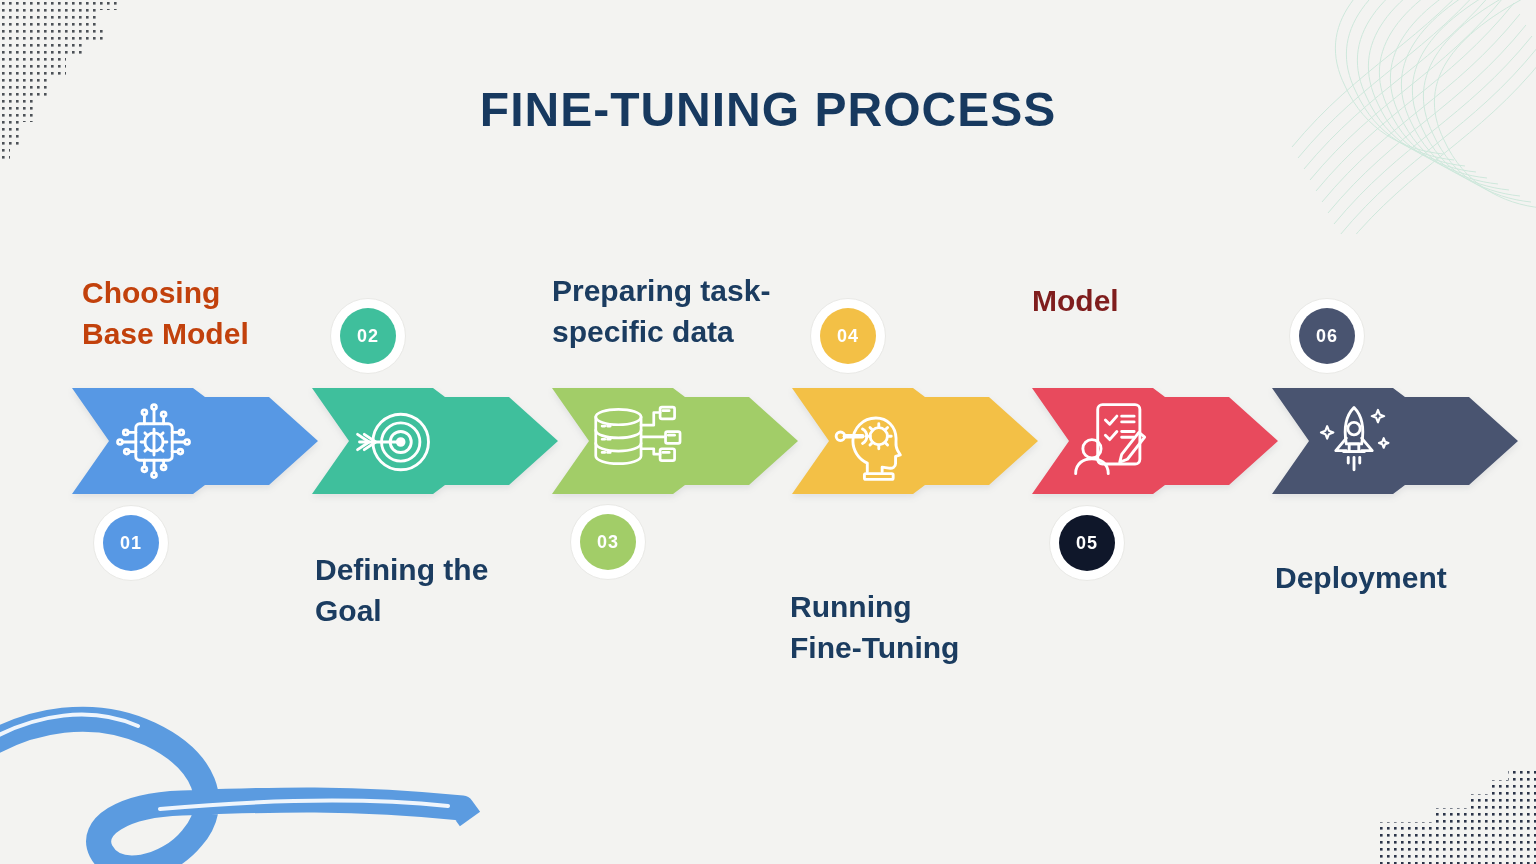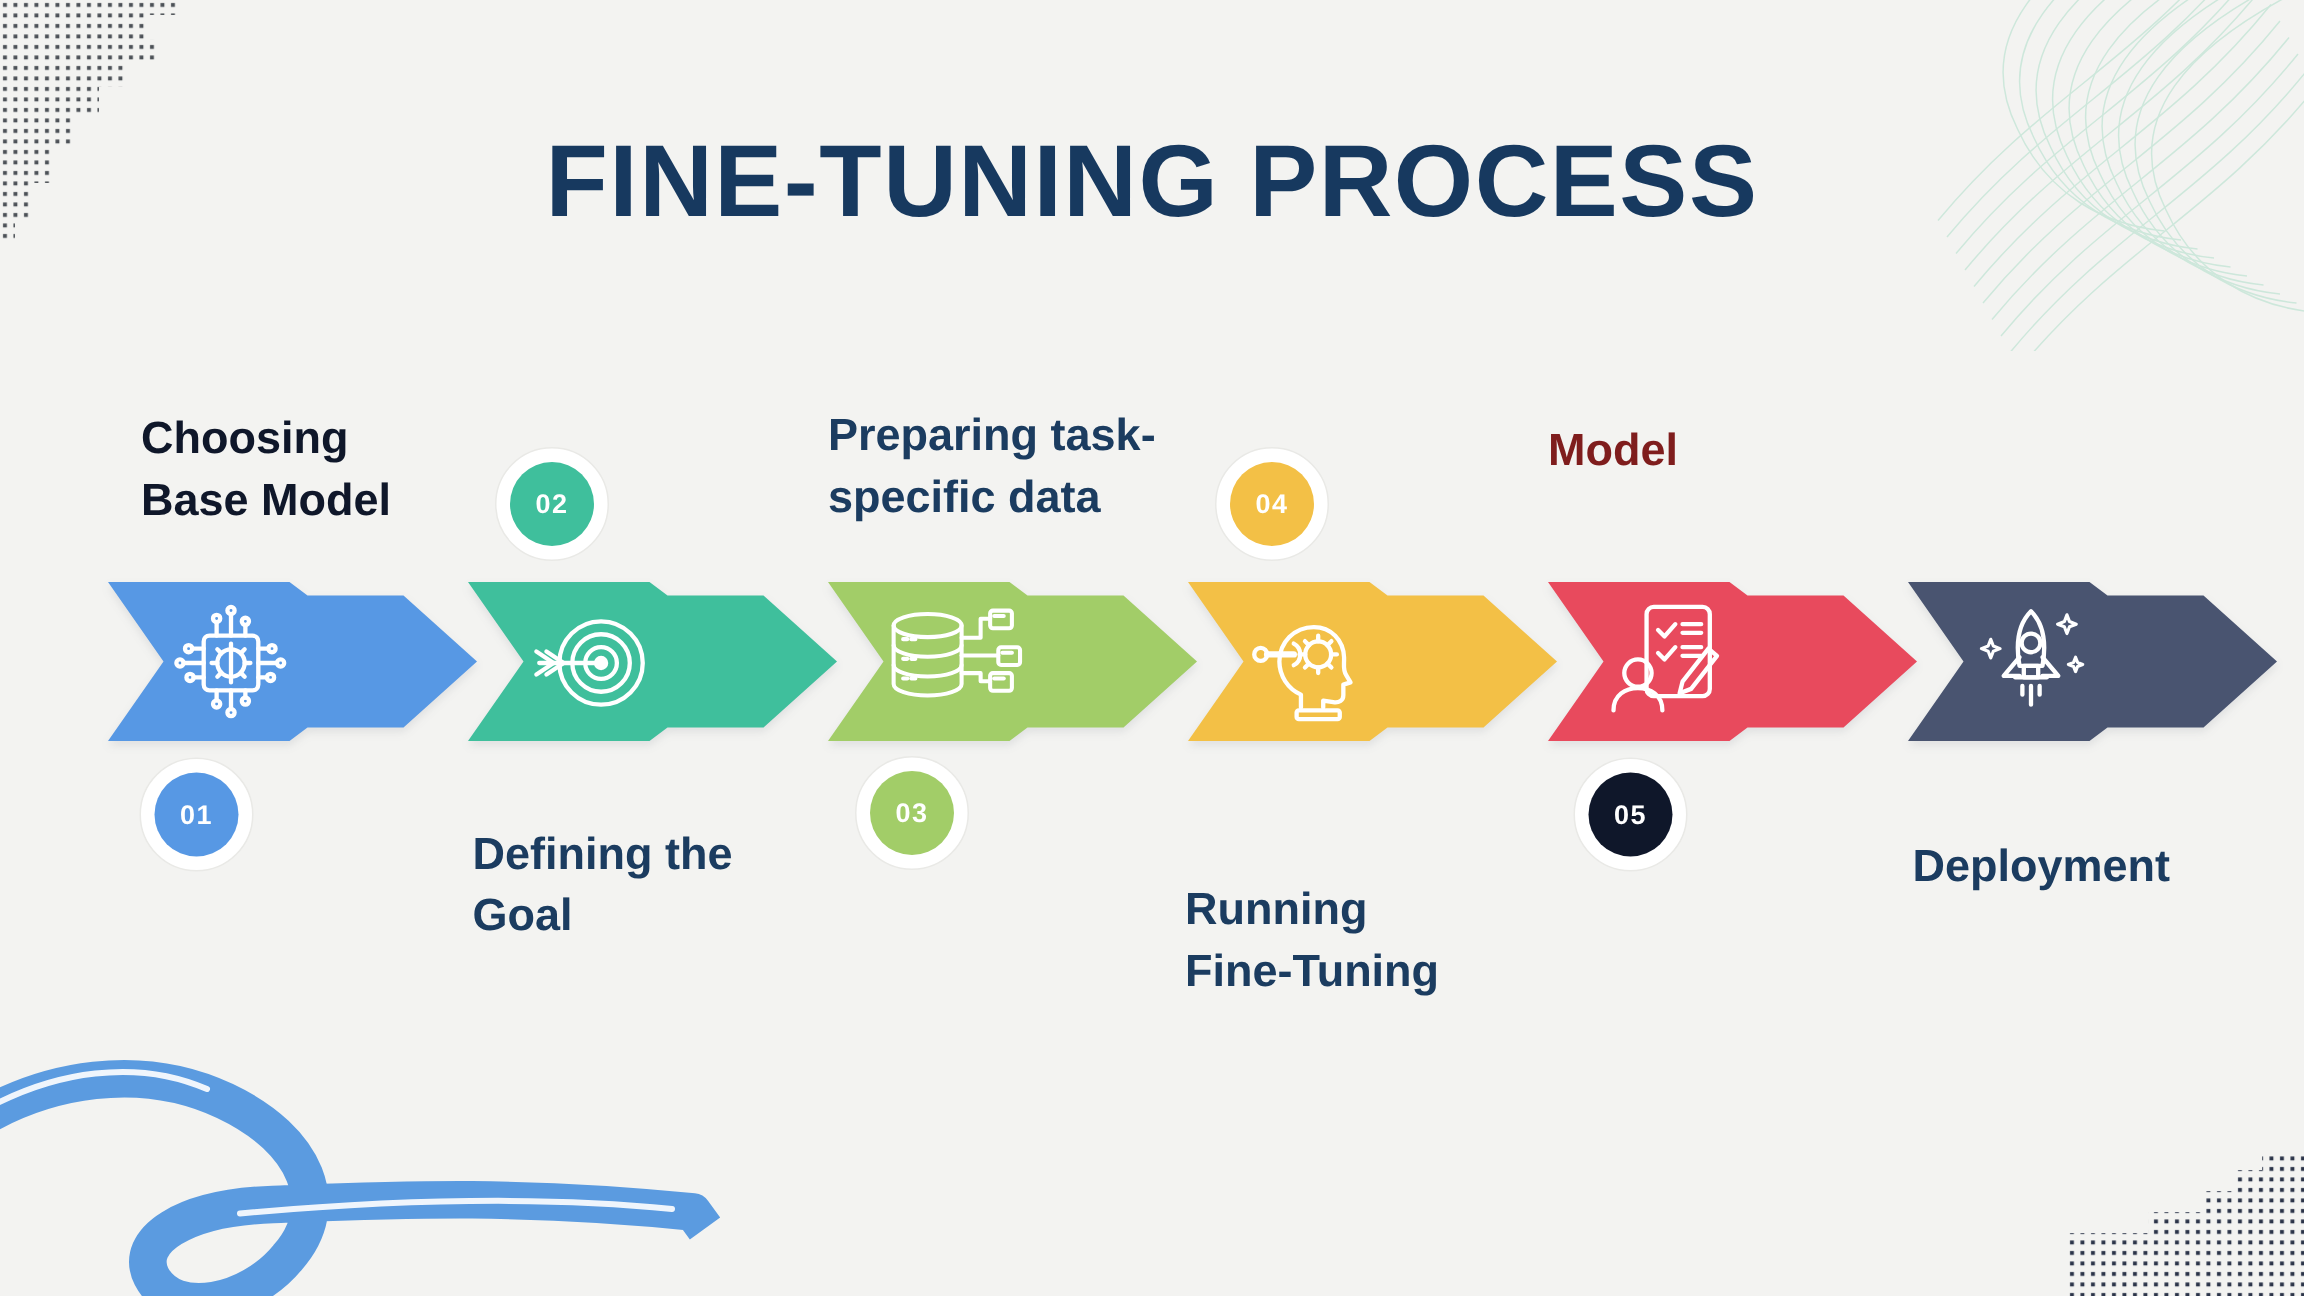--- a/index.html
+++ b/index.html
@@ -4,21 +4,21 @@
 <style>
   html,body{margin:0;padding:0;}
   .canvas{
     position:relative;width:1536px;height:864px;overflow:hidden;
     font-family:"Liberation Sans","DejaVu Sans",sans-serif;
     background:#f3f3f1;
   }
   .deco{position:absolute;}
   .title{
     position:absolute;left:0;top:82px;width:100%;
-    text-align:center;font-size:68px;font-weight:700;letter-spacing:1px;margin:0;
+    text-align:center;font-size:48px;font-weight:700;letter-spacing:1px;margin:0;
   }
   .arrow-svg{position:absolute;top:388px;filter:drop-shadow(0 3px 3px rgba(60,70,90,.10));}
   .icon-svg{position:absolute;}
   .step-label{
     position:absolute;font-size:30px;font-weight:700;line-height:41px;white-space:nowrap;
   }
   .badge-wrap{
     position:absolute;width:76px;height:76px;border-radius:50%;
     background:#ffffff;border:1px solid #e9e9e6;box-sizing:border-box;
     display:flex;align-items:center;justify-content:center;
@@ -114,21 +114,21 @@
       <path d="M29,58 H22"></path>
         <circle cx="19.5" cy="58" r="2.5"></circle>
       <path d="M67,38 H74"></path>
         <circle cx="76.5" cy="38" r="2.5"></circle>
       <path d="M67,48 H80"></path>
         <circle cx="82.5" cy="48" r="2.5"></circle>
       <path d="M67,58 H73"></path>
         <circle cx="75.5" cy="58" r="2.5"></circle>
     </g>
   </svg>
-  <div class="step-label" style="left: 94px; top: 272px; color: #0f172a;">
+  <div class="step-label" style="left: 82px; top: 272px; color: #c2410c;">
     <div>Choosing</div>
     <div>Base Model</div>
   </div>
   <div class="badge-wrap" style="left:93px;top:505px">
     <div class="badge" style="background: rgb(87, 152, 228);">01</div>
   </div>
 
   <svg class="arrow-svg" style="left:312px" width="246" height="106" viewBox="0 0 246 106">
     <polygon points="0,0 121,0 133,9 197,9 246,53 197,97 133,97 121,106 0,106 37,53" fill="#3fbf9c"></polygon>
   </svg>
@@ -234,18 +234,21 @@
       <path d="M40,44 L29,57 H40"></path>
       <path d="M56,44 L67,57 H56"></path>
       <path d="M43,50 H53 V58 H43 Z"></path>
       <path d="M37,58 H59"></path>
       <path d="M42,64 v6 M48,64 v13 M54,64 v6"></path>
       <path d="M0,-6.5 L1.8,-1.8 L6.5,0 L1.8,1.8 L0,6.5 L-1.8,1.8 L-6.5,0 L-1.8,-1.8 Z" transform="translate(20,38)" stroke-width="2.2"></path>
       <path d="M0,-6.5 L1.8,-1.8 L6.5,0 L1.8,1.8 L0,6.5 L-1.8,1.8 L-6.5,0 L-1.8,-1.8 Z" transform="translate(73,21)" stroke-width="2.2"></path>
       <path d="M0,-5 L1.4,-1.4 L5,0 L1.4,1.4 L0,5 L-1.4,1.4 L-5,0 L-1.4,-1.4 Z" transform="translate(79,49)" stroke-width="2.2"></path>
     </g>
   </svg>
+  <div class="badge-wrap" style="left:1289px;top:298px">
+    <div class="badge" style="background: rgb(73, 84, 112);">06</div>
+  </div>
   <div class="step-label" style="left: 1275px; top: 557px; color: rgb(27, 60, 96);">
     <div>Deployment</div>
     <div></div>
   </div>
 
 </div>
 
 </body></html>

